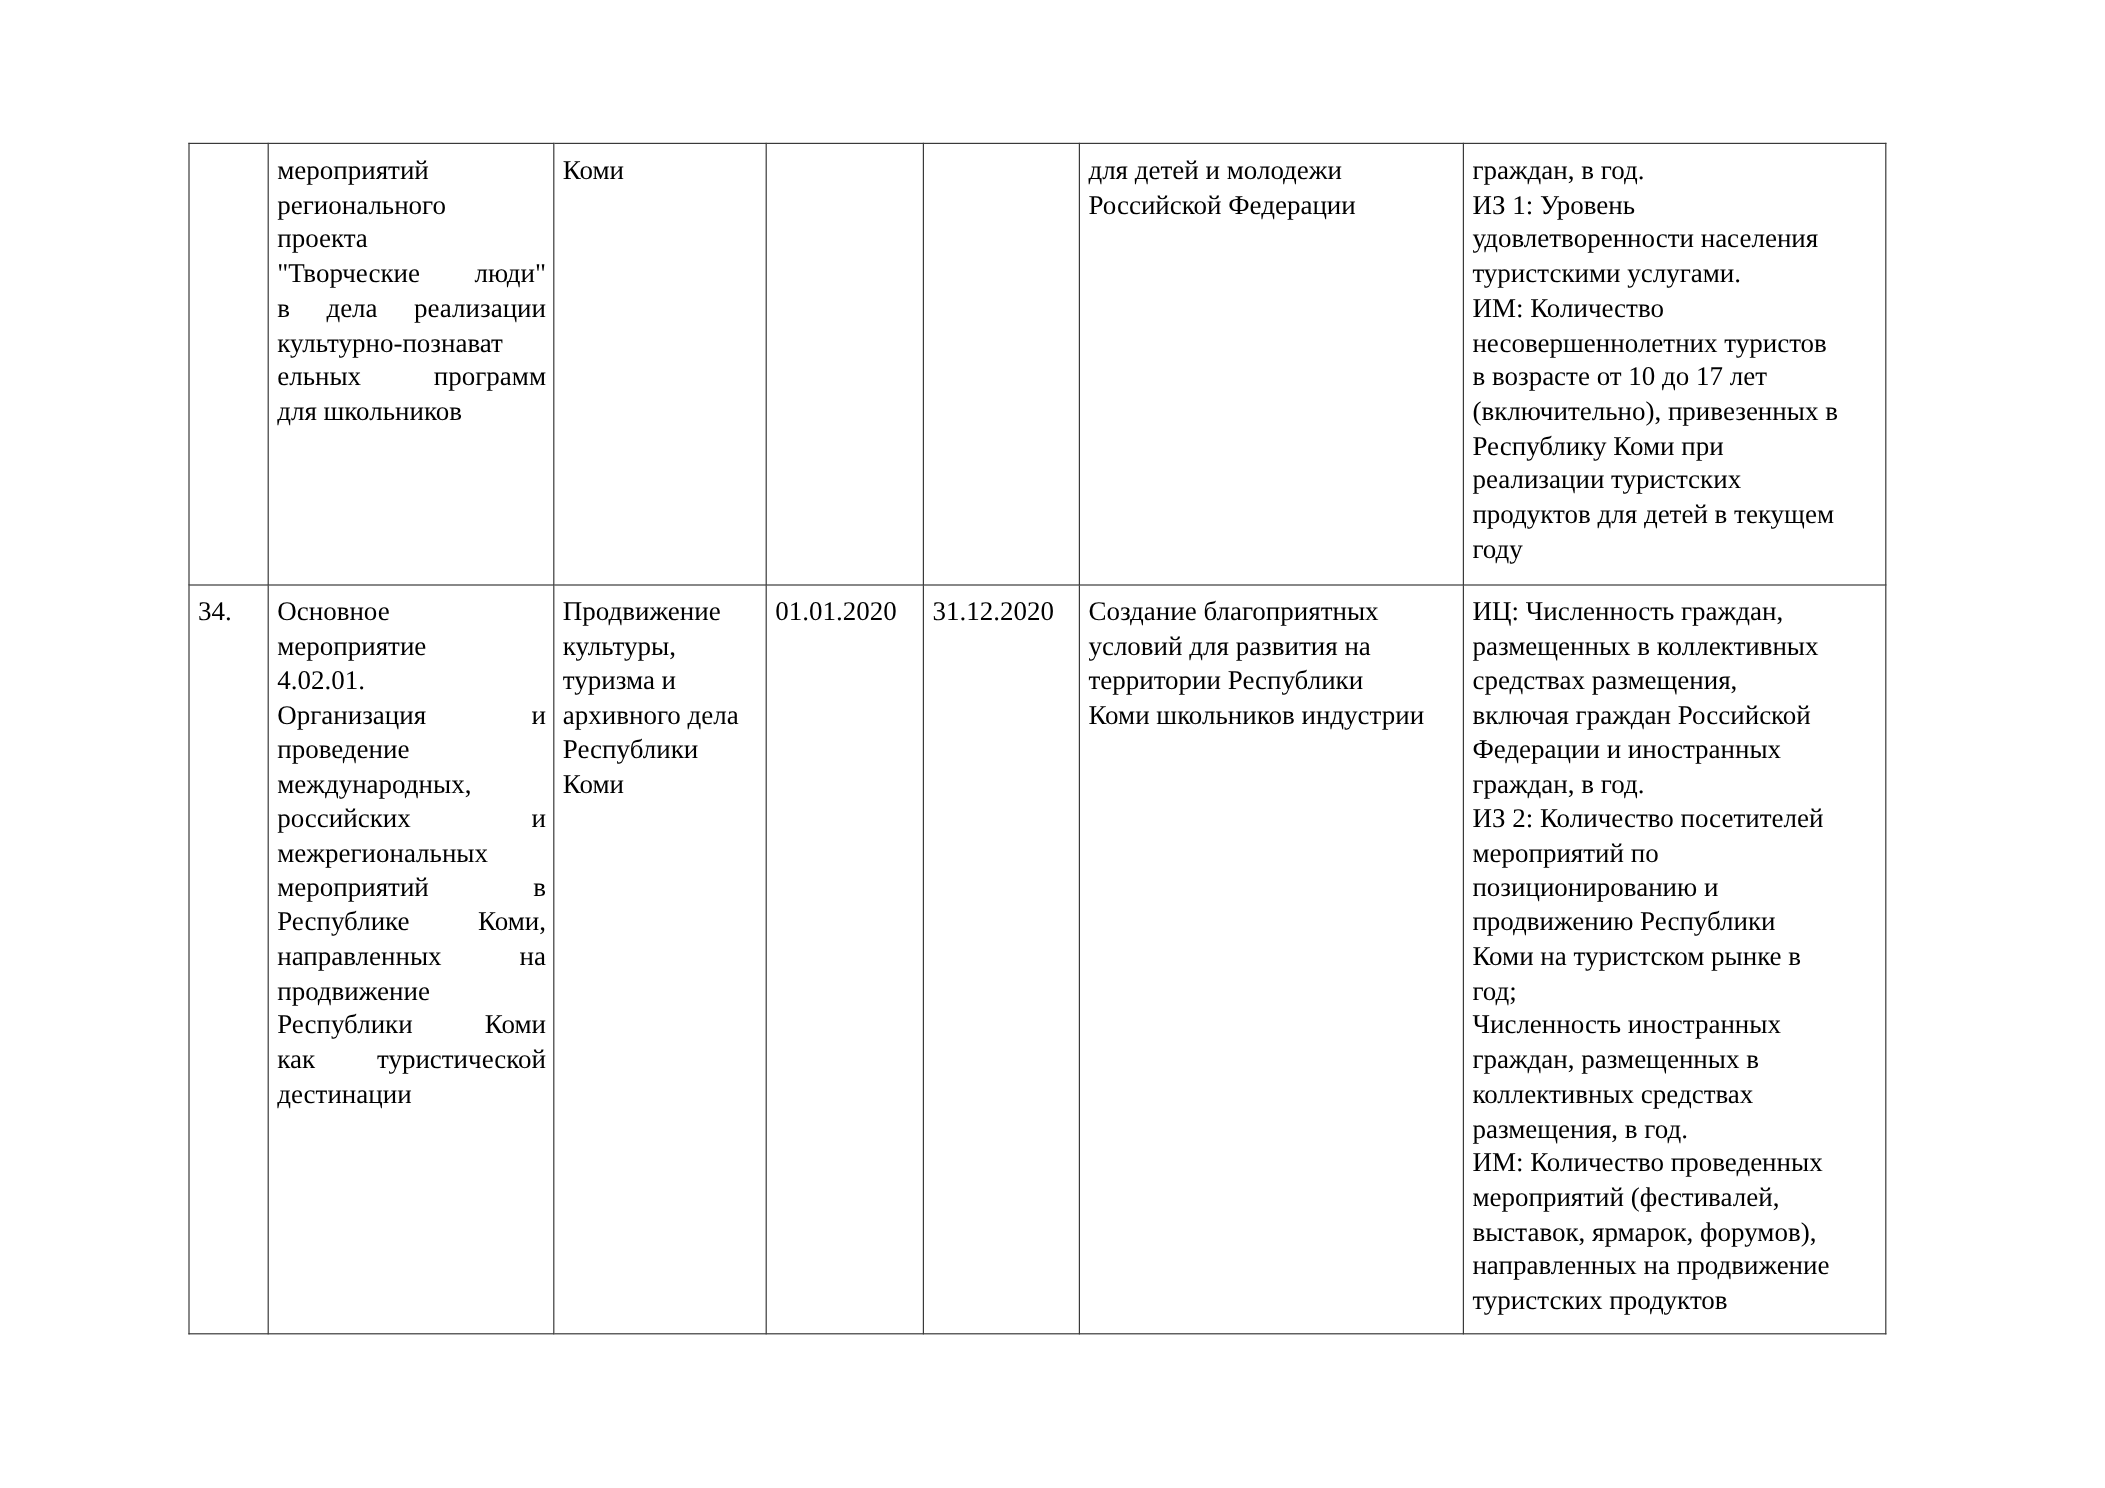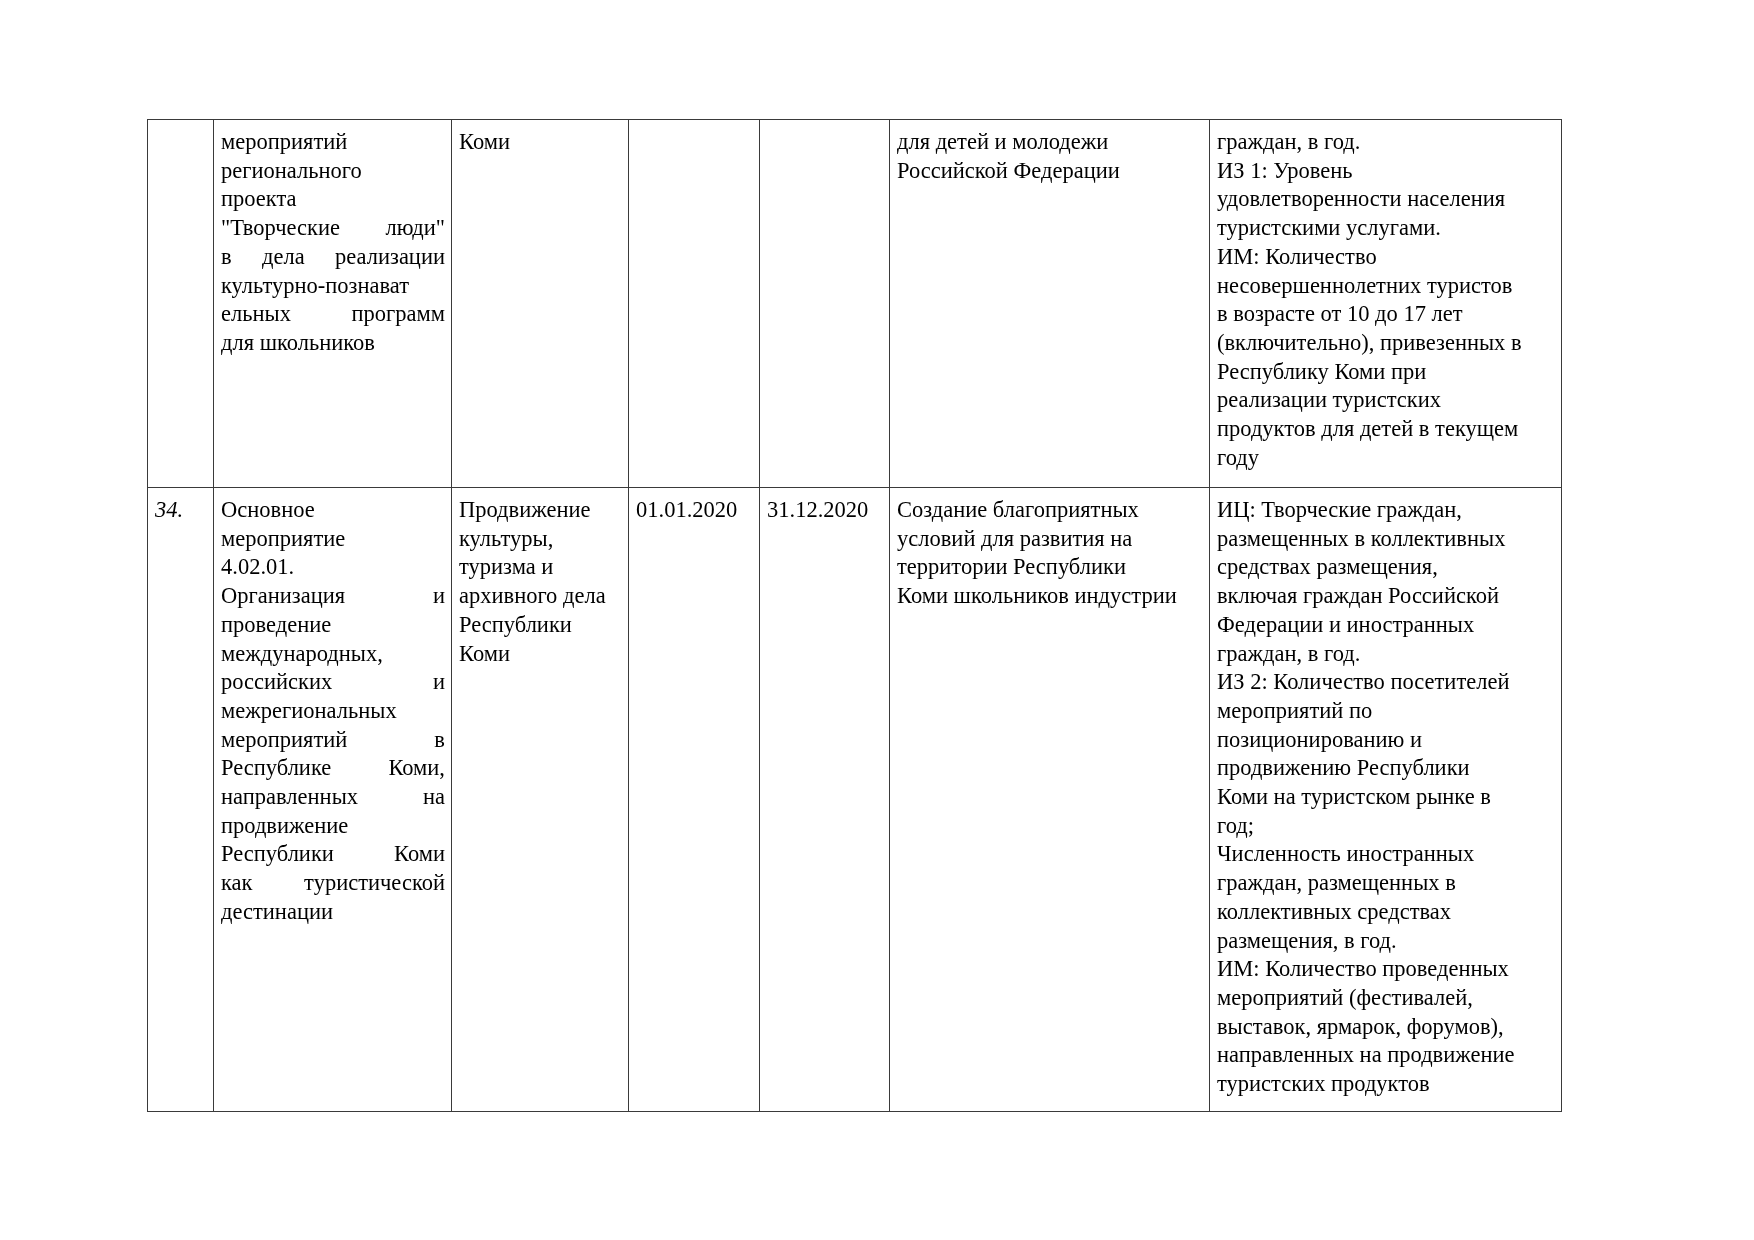--- a/index.html
+++ b/index.html
@@ -1,24 +1,24 @@
 <!DOCTYPE html>
 <html><head>
 <meta charset="utf-8">
 <style>
   html, body { margin: 0; padding: 0; background: #ffffff; }
   body { width: 1754px; height: 1240px; position: relative; overflow: hidden;
          font-family: "Liberation Serif", "DejaVu Serif", serif; color: #000; }
   .page { position: absolute; left: 0; top: 0; width: 1754px; height: 1240px; background: #fff; }
-  table.plan { position: absolute; left: 147px; top: 119px; width: 1414px;
+  table.plan { position: absolute; left: 157px; top: 119px; width: 1414px;
                border-collapse: collapse; table-layout: fixed; padding-left: 20px; }
   table.plan td { border: 1.5px solid #3a3a3a; vertical-align: top;
                   font-size: 22.5px; line-height: 28.7px; padding: 8px 6px 8px 7px;
                   word-wrap: break-word; }
-  td.num { padding-left: 7px; font-style: italic; }
+  td.num { padding-left: 7px; }
   td.task { text-align: center; vertical-align: middle; padding: 10px 6px; }
   .line { display: block; }
   .jline { display: block; text-align: justify; text-align-last: justify; }
   .lline { display: block; text-align: left; }
   tr.r1 td { height: 351px; }
   tr.r2 td { height: 31px; }
   tr.r3 td { height: 607px; }
 </style>
 </head>
 <body>
@@ -103,21 +103,21 @@
       </td>
       <td>01.01.2020</td>
       <td>31.12.2020</td>
       <td>
         <span class="line">Создание благоприятных</span>
         <span class="line">условий для развития на</span>
         <span class="line">территории Республики</span>
         <span class="line">Коми школьников индустрии</span>
       </td>
       <td>
-        <span class="line">ИЦ: Творческие граждан,</span>
+        <span class="line">ИЦ: Численность граждан,</span>
         <span class="line">размещенных в коллективных</span>
         <span class="line">средствах размещения,</span>
         <span class="line">включая граждан Российской</span>
         <span class="line">Федерации и иностранных</span>
         <span class="line">граждан, в год.</span>
         <span class="line">ИЗ 2: Количество посетителей</span>
         <span class="line">мероприятий по</span>
         <span class="line">позиционированию и</span>
         <span class="line">продвижению Республики</span>
         <span class="line">Коми на туристском рынке в</span>

